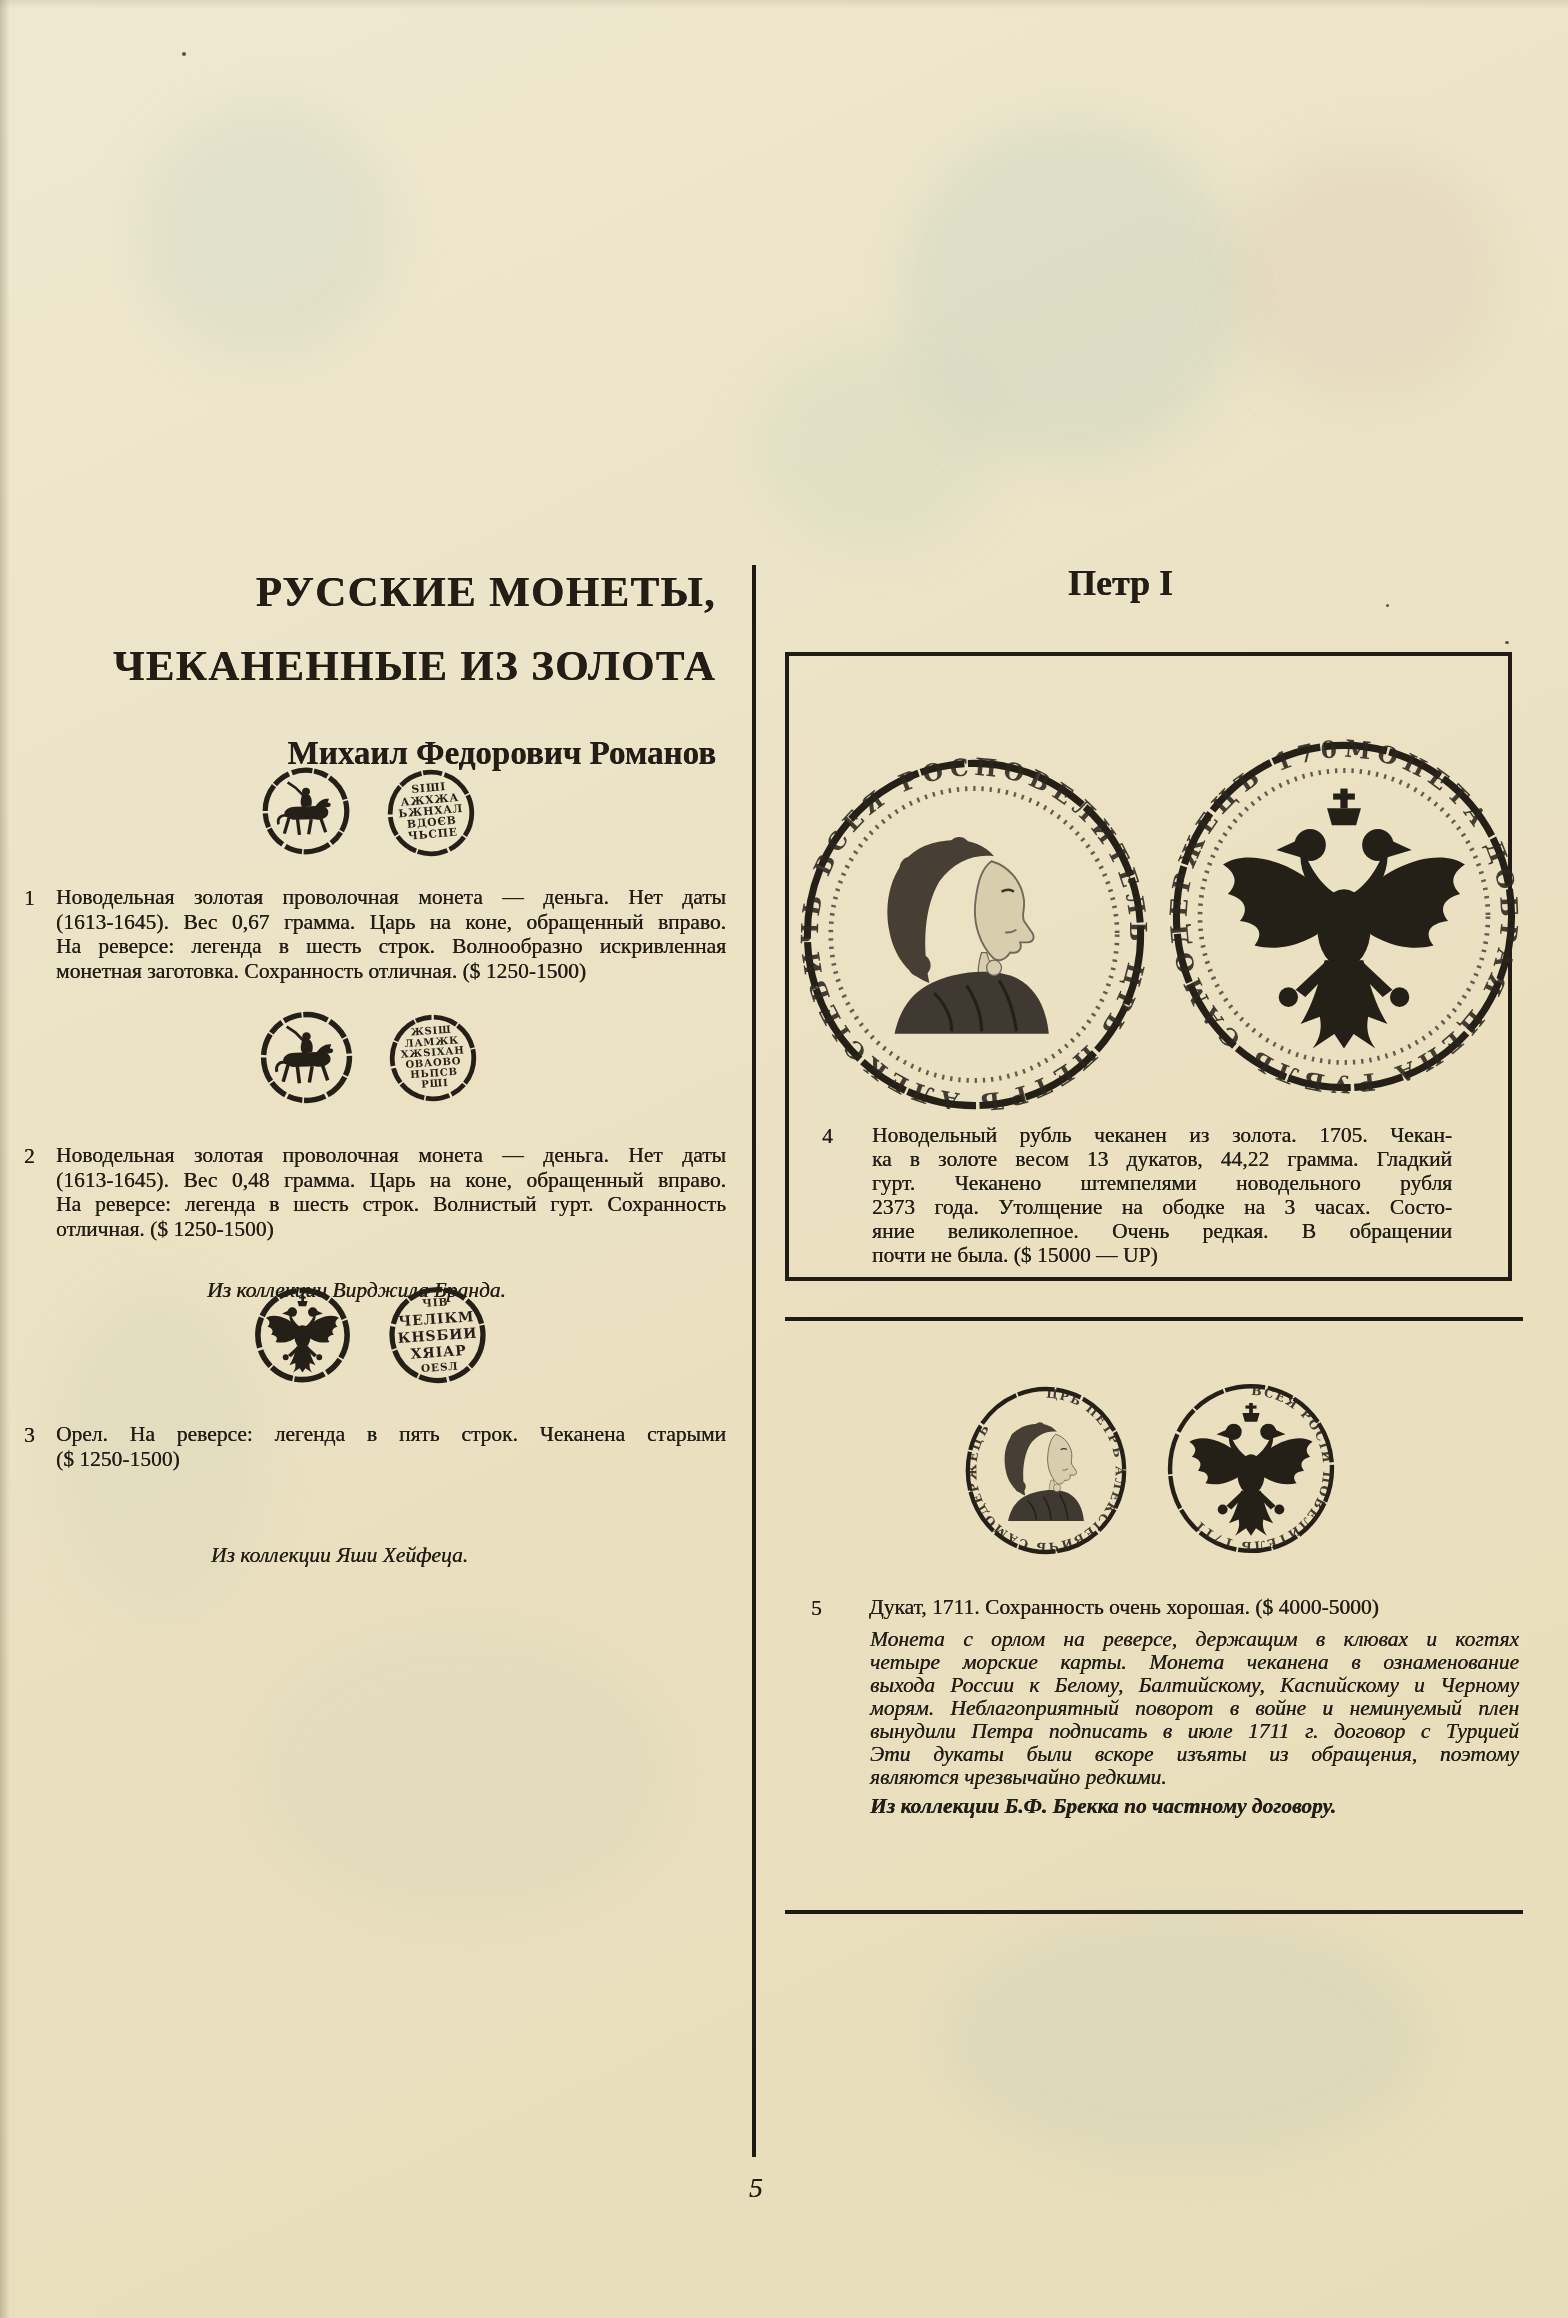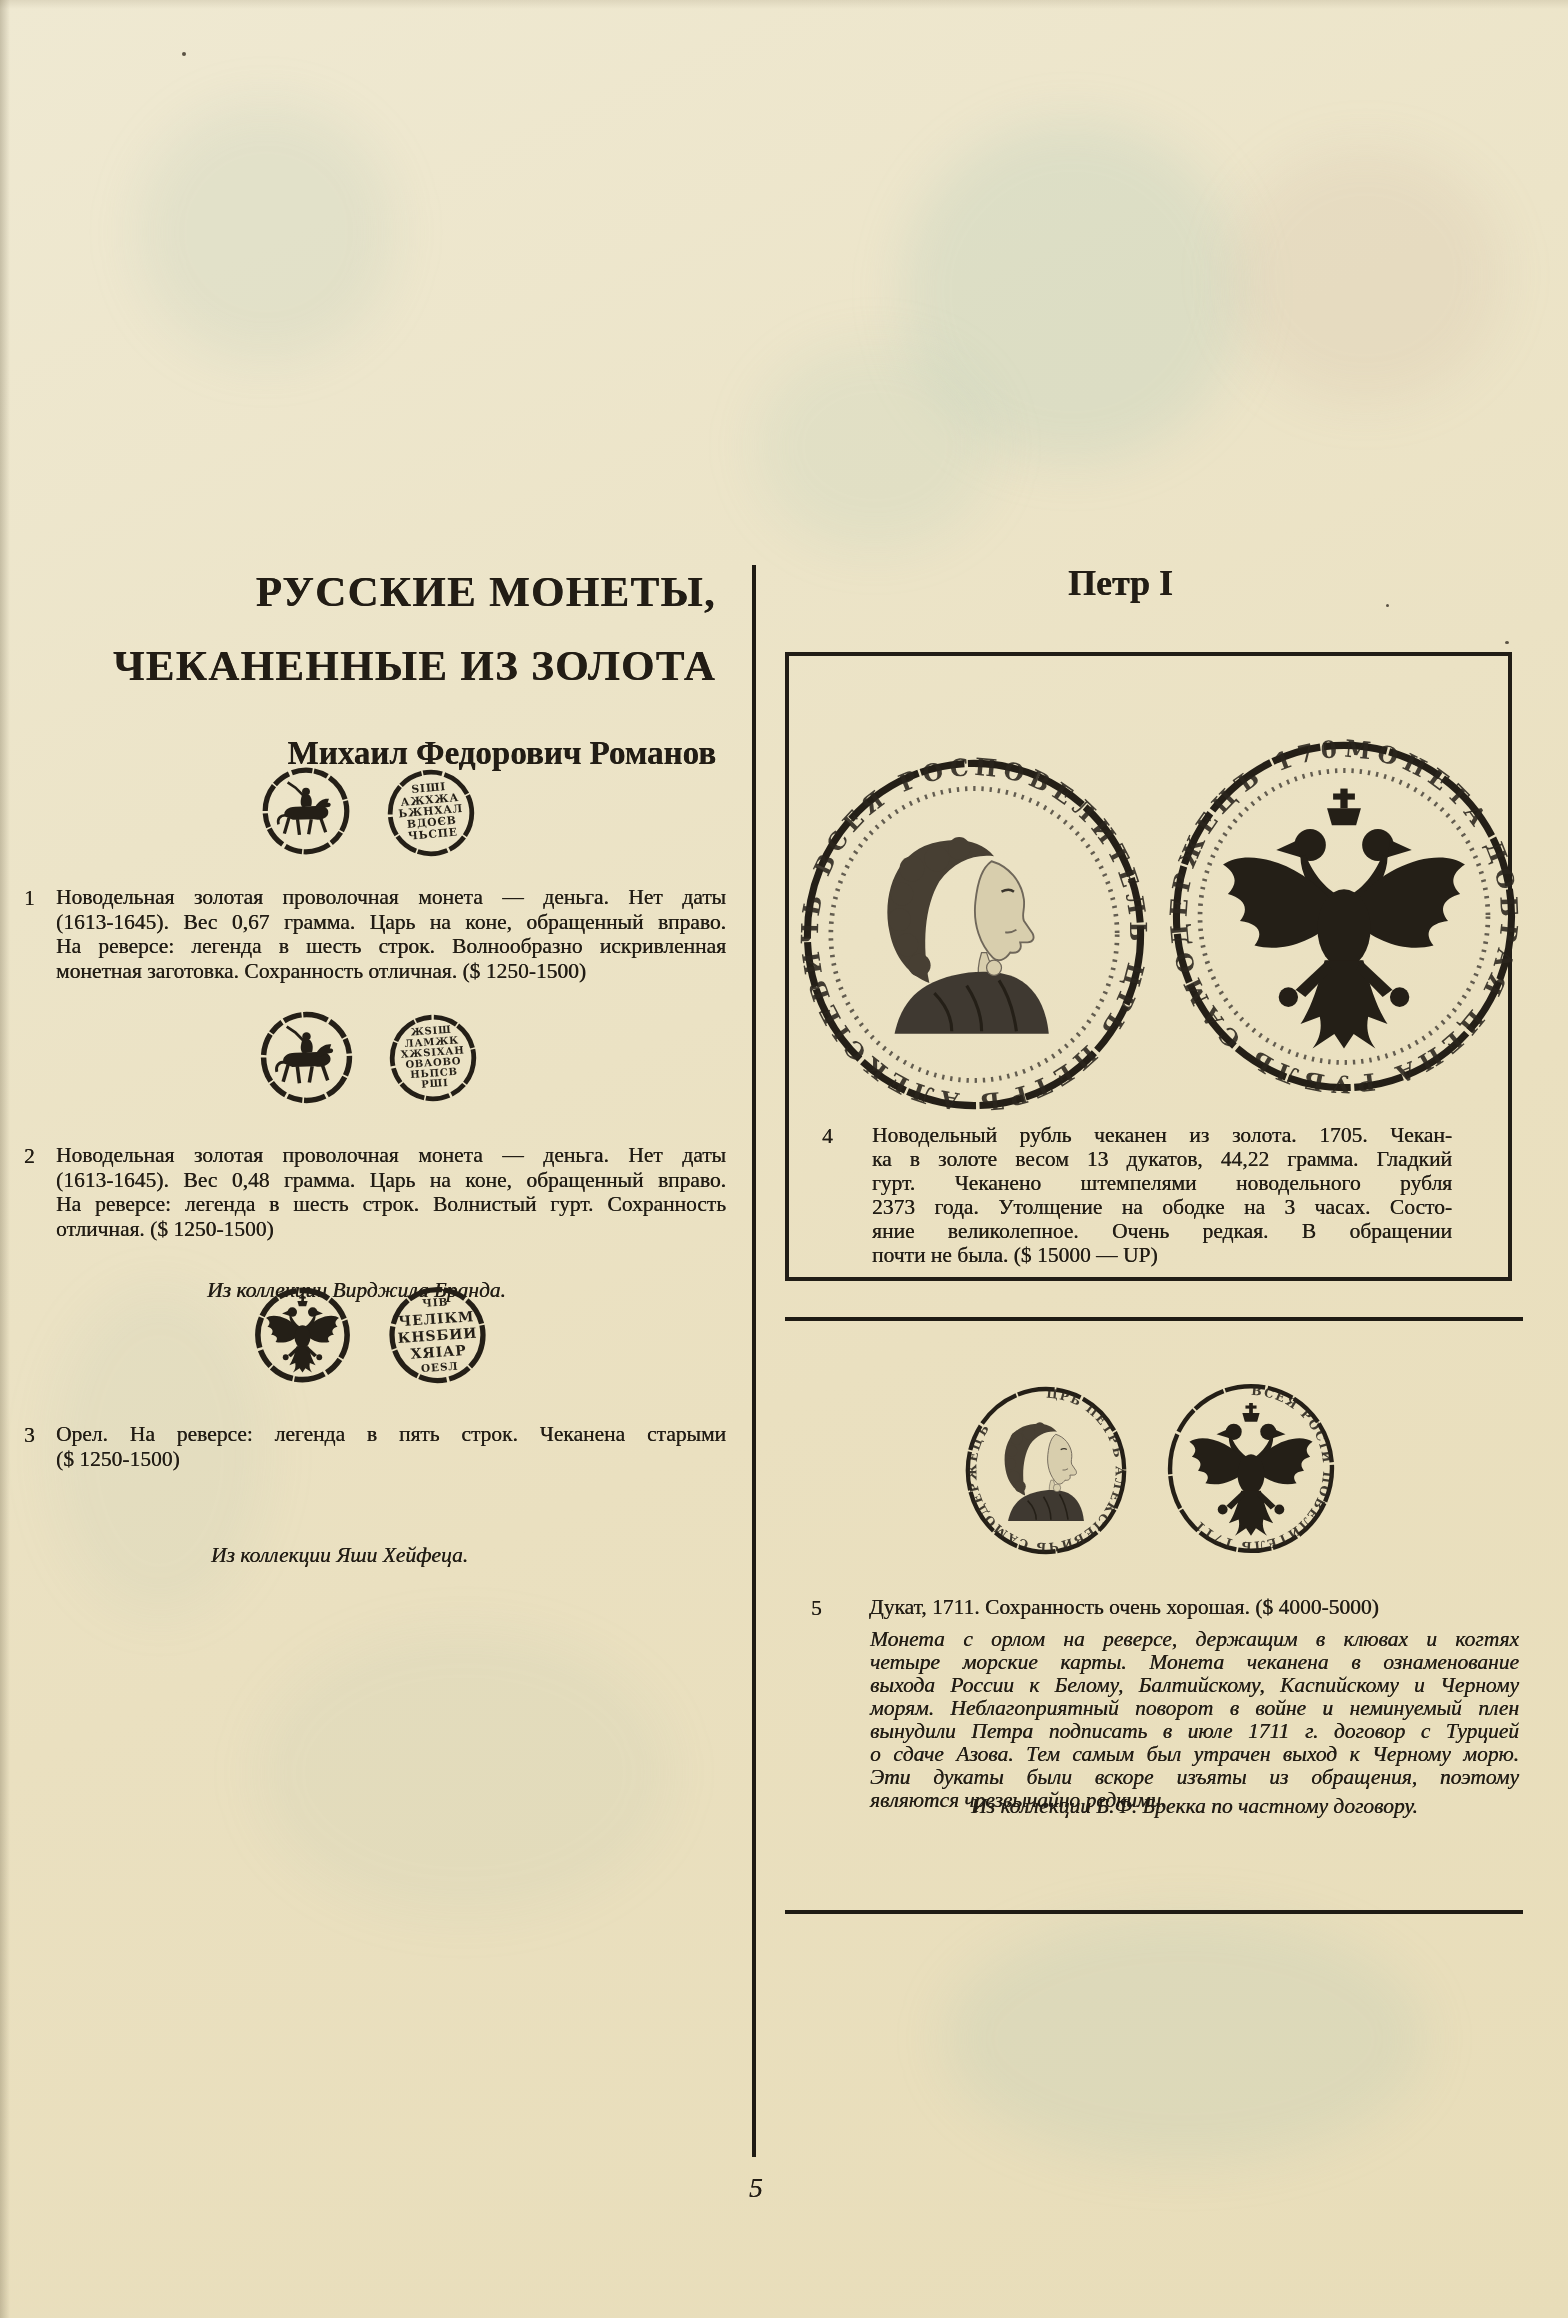--- a/index.html
+++ b/index.html
@@ -244,24 +244,23 @@
   <div class="entry txt" style="left:811px;top:1595px;width:712px;">
     <div class="enum">5</div>
     <div style="margin-left:58px;width:649px;font-size:21.5px;">Дукат, 1711. Сохранность очень хорошая. ($ 4000-5000)</div>
   </div>
   <div class="elines italic txt abs" style="left:870px;top:1628px;width:649px;">
       <div class="jline">Монета с орлом на реверсе, держащим в клювах и когтях</div>
       <div class="jline">четыре морские карты. Монета чеканена в ознаменование</div>
       <div class="jline">выхода России к Белому, Балтийскому, Каспийскому и Черному</div>
       <div class="jline">морям. Неблагоприятный поворот в войне и неминуемый плен</div>
       <div class="jline">вынудили Петра подписать в июле 1711 г. договор с Турцией</div>
-      <div class="jline">о сдаче Азова. Тем самым был утрачен выход к Черному морю.</div>
       <div class="jline">Эти дукаты были вскоре изъяты из обращения, поэтому</div>
       <div class="jline">являются чрезвычайно редкими.</div>
     </div>
-  <div class="attr txt" style="left:870px;top:1794px;width:649px;text-align:center;">Из коллекции Б.Ф. Брекка по частному договору.</div>
+  <div class="attr txt" style="left:870px;top:1794px;width:649px;text-align:left;font-weight:bold;">Из коллекции Б.Ф. Брекка по частному договору.</div>
 
   <div class="hrule" style="left:785px;top:1910px;width:738px;height:4.3px;"></div>
 
   <div class="pagenum txt" style="left:749px;top:2172px;">5</div>
 
 </div>
 
 
 </body></html>

